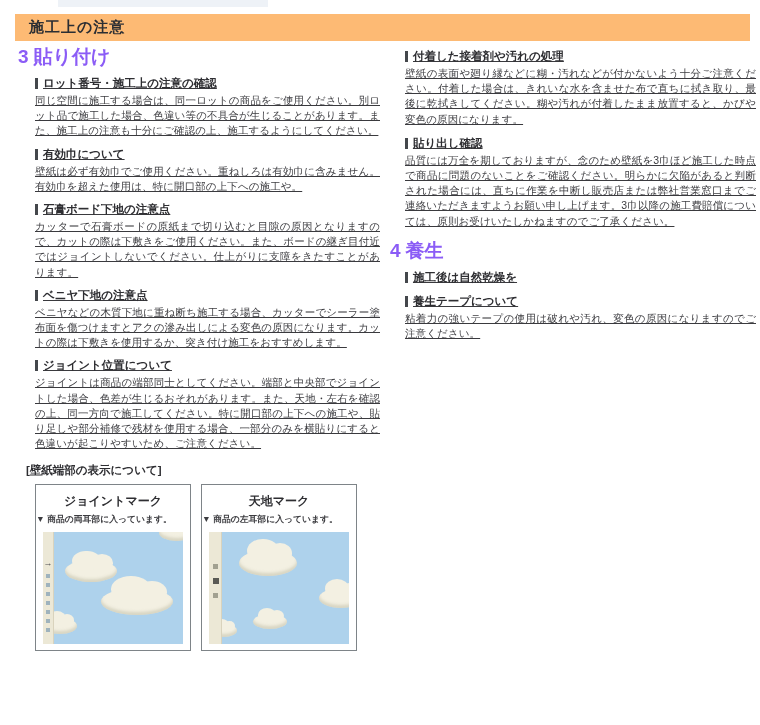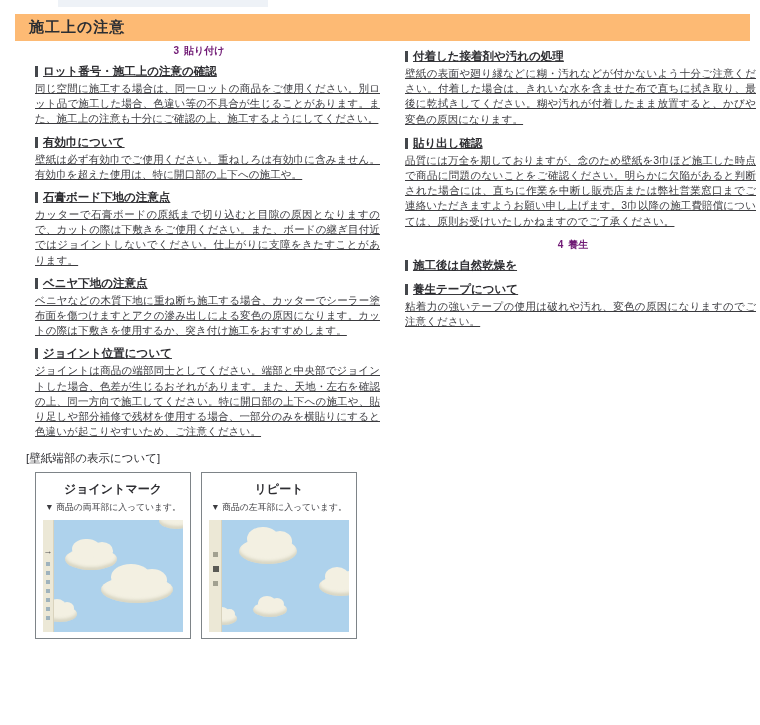--- a/index.html
+++ b/index.html
@@ -10,38 +10,38 @@
   .top-smudge { position:absolute; left:58px; top:0; width:210px; height:7px; background:#eef2f7; }
 
   .header-bar { position:absolute; left:15px; top:14px; width:735px; height:27px;
     background:#fdba74; display:flex; align-items:center; }
   .header-bar .hb-text { font-size:15px; font-weight:bold; color:#2b2e33; padding-left:14px; letter-spacing:1px; }
 
   .col { position:absolute; top:44px; }
   .col-left  { left:18px;  width:362px; }
   .col-right { left:390px; width:366px; padding-top:5px; }
 
-  .section-heading { font-size:10px; font-weight:bold; color:#701a75; margin-bottom:6px;text-align:center; }
+  .section-heading { font-size:19px; font-weight:bold; color:#8b5cf6; margin-bottom:6px; }
   .section-heading .num { margin-right:5px; }
 
   .item { margin-left:17px; margin-bottom:8px;text-decoration:underline; }
   .col-right .item { margin-left:15px; margin-bottom:9px; }
 
   .item-heading { font-size:11.5px; font-weight:bold; color:#2e2e32; margin-bottom:2px; display:flex; align-items:center; }
   .bar-marker { display:inline-block; width:3px; height:11px; background:#44474c; margin-right:5px; flex:0 0 auto; }
 
   .item-body { font-size:10.5px; line-height:15.2px; color:#3c3c40; text-align:justify;
     white-space:pre-line; letter-spacing:0.1px; }
 
-  .edge-label { font-size:11.5px; font-weight:normal; color:#2e2e32; margin:12px 0 6px 8px; }
+  .edge-label { font-size:11.5px; font-weight:bold; color:#2e2e32; margin:12px 0 6px 8px; }
 
   .boxes { display:flex; gap:10px; margin-left:17px; }
   .mark-box { width:156px; height:167px; border:1px solid #7e8488; background:#fff; padding-top:8px; }
   .mark-box-title { text-align:center; font-size:12px; font-weight:bold; color:#2e2e32; }
-  .mark-box-caption { text-align:center; font-size:8.8px; color:#3c3c40; margin-top:4px; white-space:nowrap; }
+  .mark-box-caption { font-size:8.8px; color:#3c3c40; margin-top:4px; white-space:nowrap;font-weight:bold; }
   .mark-image { position:relative; width:140px; height:112px; margin:6px auto 0; background:#aed2ec; overflow:hidden; }
 
   .selvage { position:absolute; left:0; top:0; width:11px; height:100%; background:#ece8d6;
     border-right:1px solid #d9d3bd; z-index:3; }
   .mark-box:nth-child(2) .selvage { width:13px; }
   .selvage-arrow { position:absolute; left:0; top:27px; width:100%; text-align:center;
     font-size:9px; font-weight:bold; color:#4e4e50; line-height:1; }
   .selvage-dots { position:absolute; left:3px; top:42px; }
   .selvage-dots i { display:block; width:4px; height:4px; background:#9fb3bd; margin-bottom:5px; }
   .tenchi-marks { position:absolute; left:4px; top:32px; }
@@ -133,21 +133,21 @@
                 <i></i>
                 <i></i>
                 <i></i>
                 <i></i>
               </span>
           </div>
         </div>
       </div>
 
       <div class="mark-box">
-        <div class="mark-box-title">リピート</div>
+        <div class="mark-box-title">天地マーク</div>
         <div class="mark-box-caption">▼ 商品の左耳部に入っています。</div>
         <div class="mark-image">
           <div class="cloud" style="left:30px; top:18px; width:58px; height:26px;"></div>
           <div class="cloud" style="right:-14px; top:56px; width:44px; height:20px;"></div>
           <div class="cloud" style="left:44px; top:82px; width:34px; height:15px;"></div>
           <div class="cloud" style="left:2px; top:92px; width:26px; height:13px;"></div>
           <div class="selvage">
             <span class="tenchi-marks">
                 <i></i>
                 <i></i>

